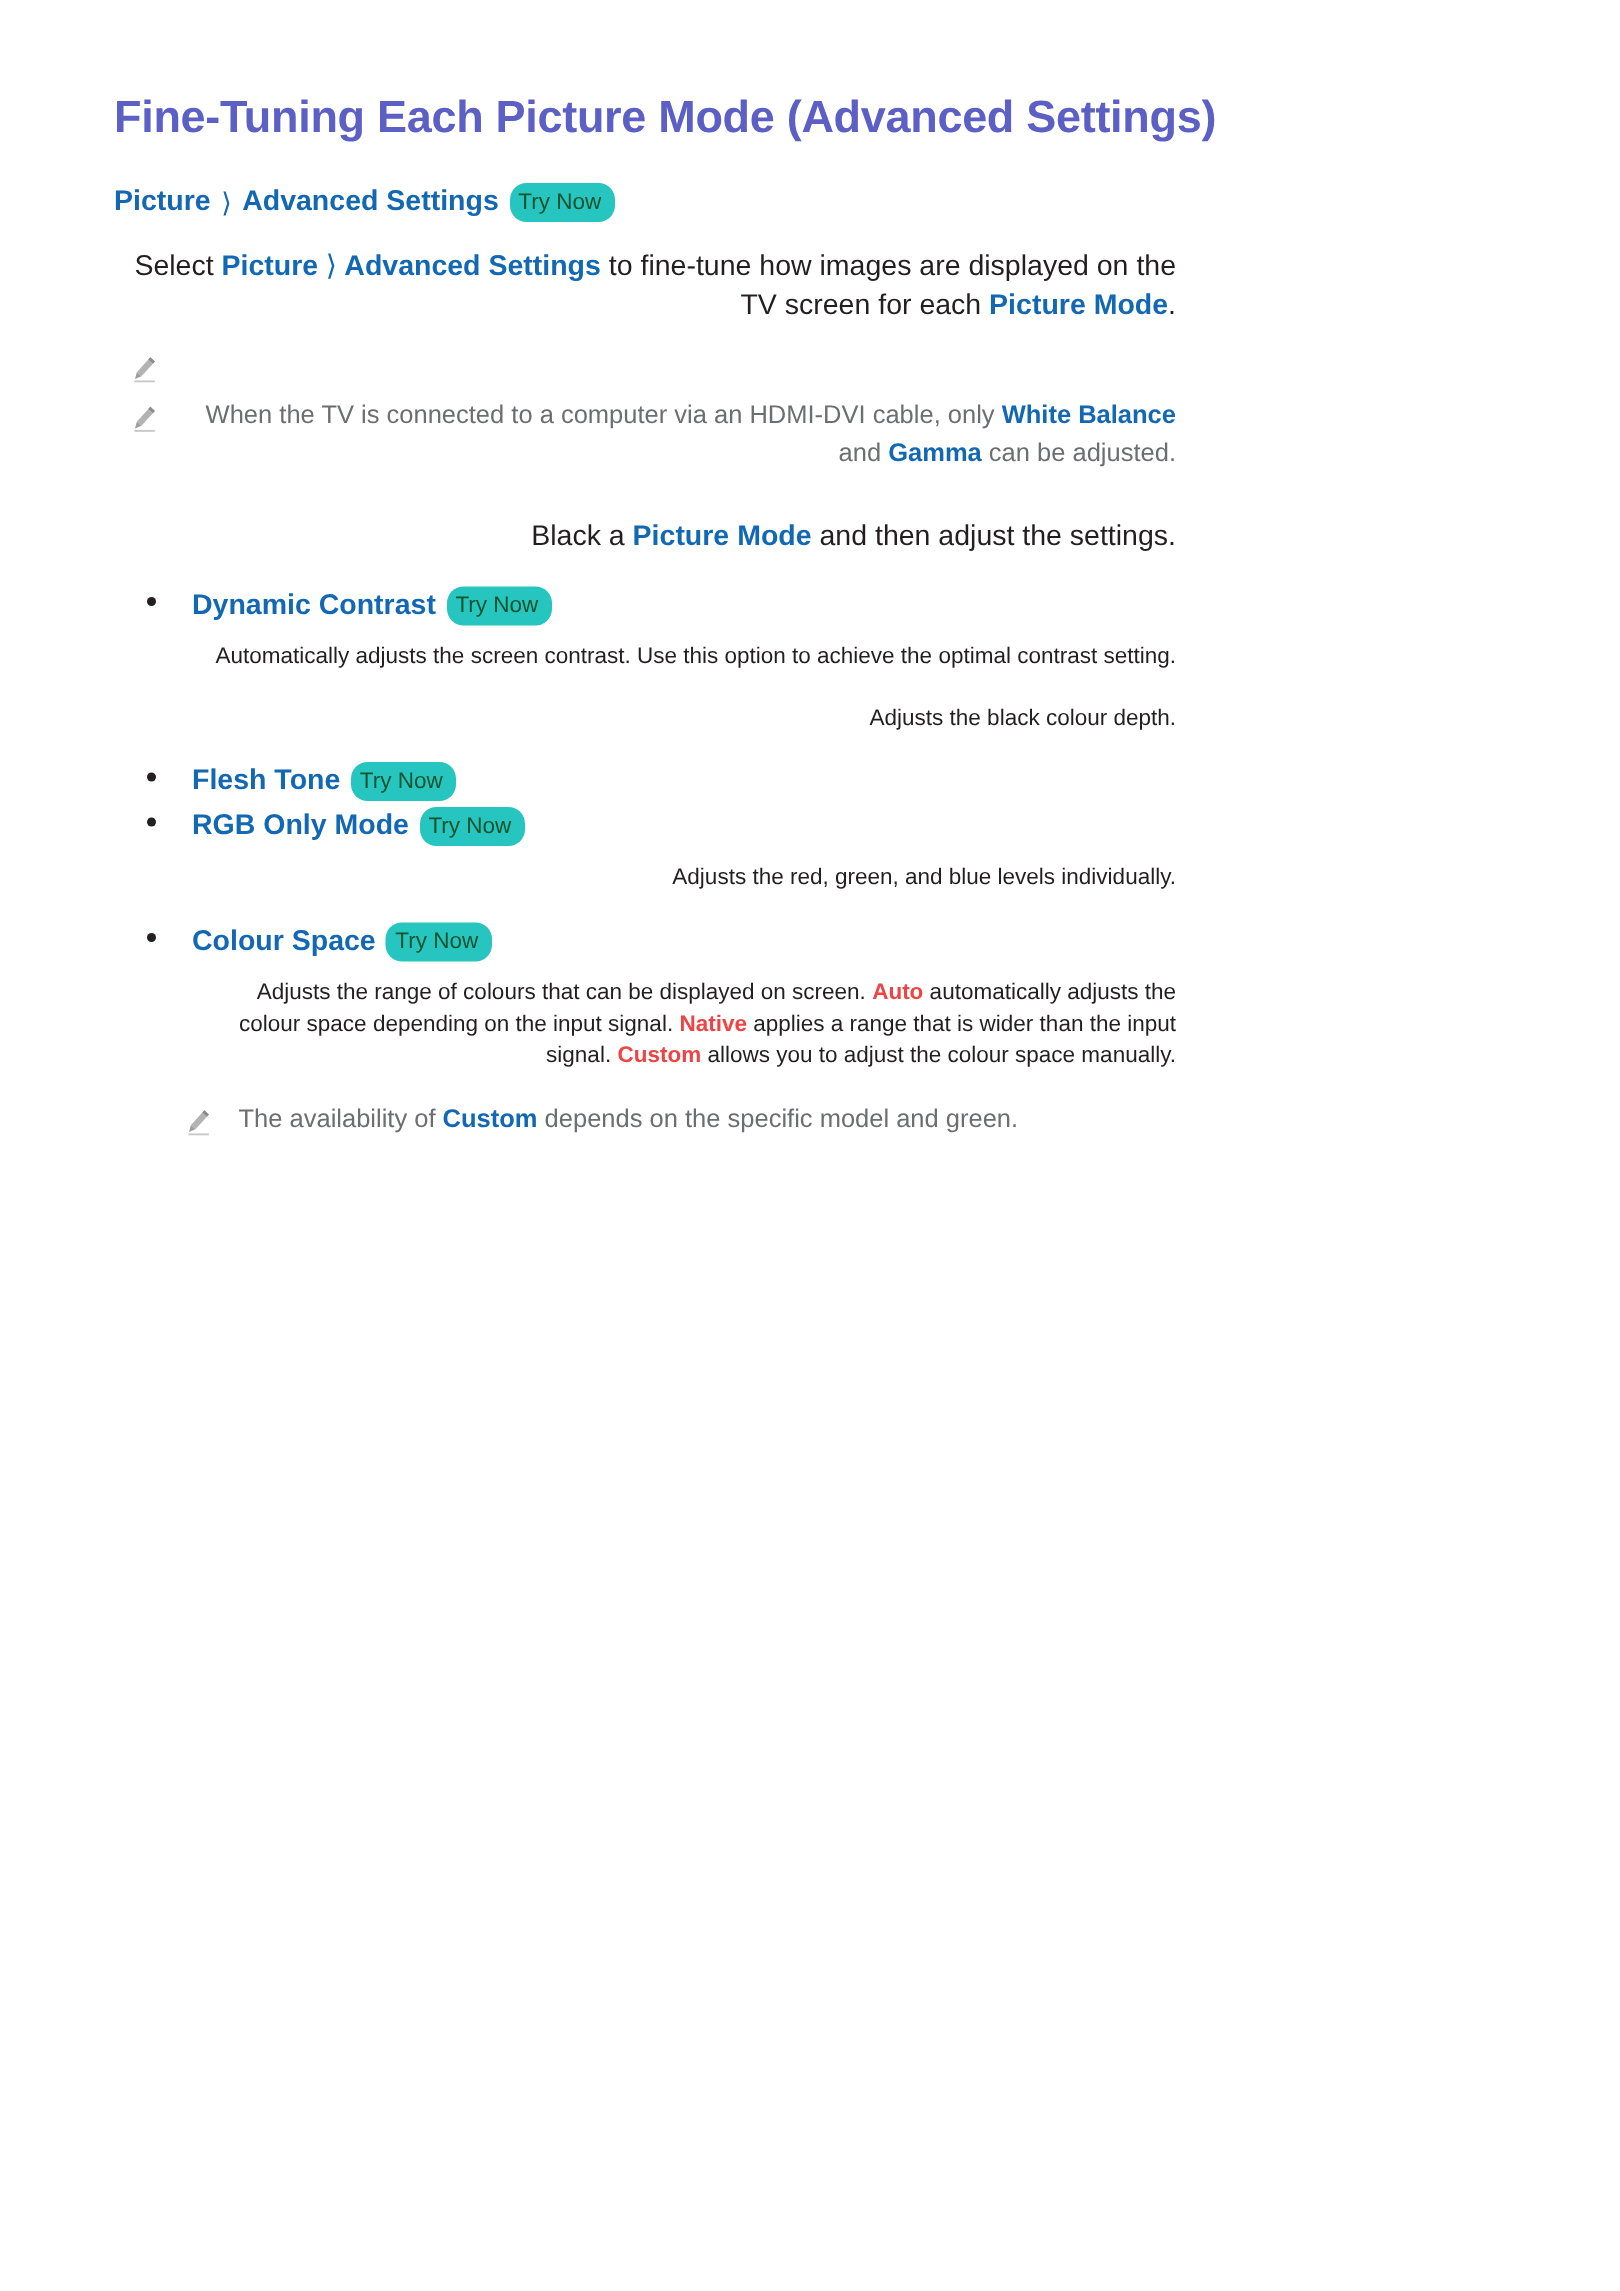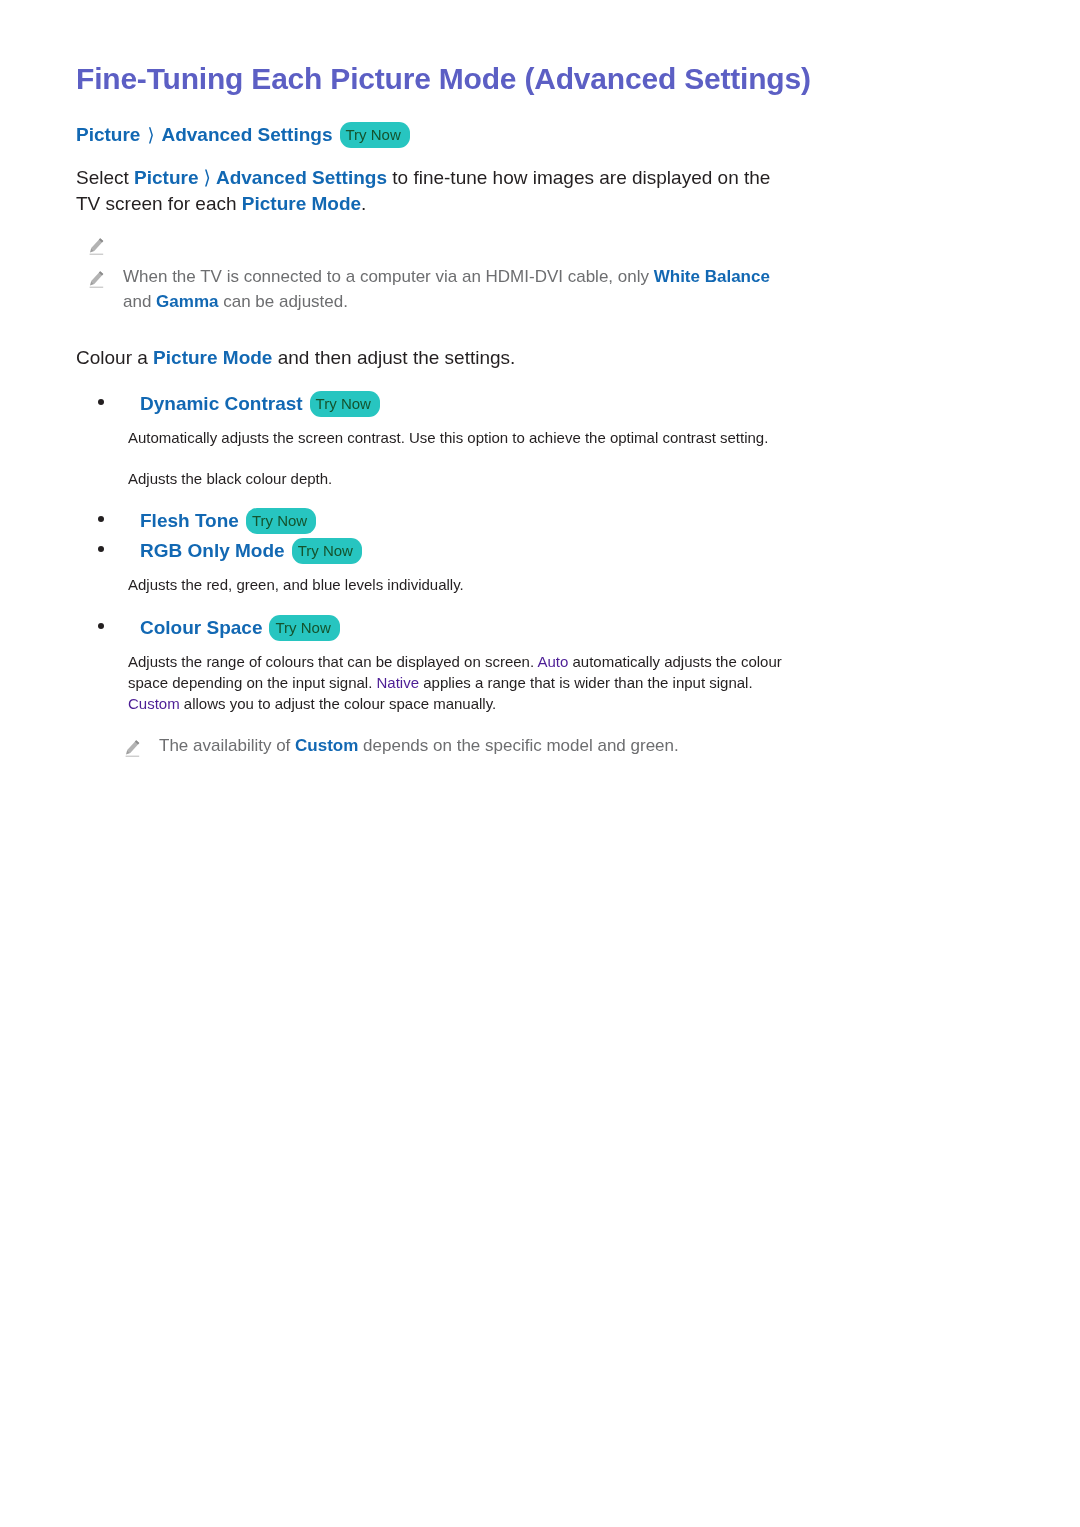--- a/index.html
+++ b/index.html
@@ -13,20 +13,21 @@
     height: 1527px;
     font-family: "Liberation Sans", sans-serif;
     color: #231f20;
     position: relative;
     overflow: hidden;
   }
   .page {
     padding: 62px 72px 0 76px;
     box-sizing: border-box;
     width: 856px;
+    text-align: right;
   }
 
   
   .page-title {
     font-size: 30px;
     font-weight: bold;
     color: #5c5fc4;
     letter-spacing: -0.2px;
     margin: 0 0 26px 0;
     line-height: 1.15;
@@ -76,22 +77,22 @@
     line-height: 1.42;
     color: #231f20;
     margin: 16px 0 14px 0;
     max-width: 930px;
   }
   .b {
     color: #1268b3;
     font-weight: bold;
   }
   .bn {
-    color: #4c1d95;
-    font-weight: normal;
+    color: #ef4444;
+    font-weight: bold;
   }
   .caret-inline {
     color: #1268b3;
     font-weight: normal;
     margin: 0 5px;
   }
 
   
   .note {
     display: flex;
@@ -117,21 +118,20 @@
     max-width: 868px;
   }
   .note-text .b { color: #1268b3; font-weight: bold; }
 
   
   .opt {
     display: flex;
     align-items: baseline;
     margin: 0 0 4px 0;
     padding-left: 22px;
-    gap: 12px;
   }
   .opt-bullet {
     flex: 0 0 auto;
     width: 6px;
     height: 6px;
     border-radius: 50%;
     background: #231f20;
     margin-right: 24px;
     position: relative;
     top: -5px;
@@ -192,21 +192,21 @@
           <polygon points="3.2,11.1 6.3,13.9 2.0,15.6" fill="#9e9e9e"></polygon>
           <rect x="1.6" y="16.6" width="13.6" height="1.3" fill="#c9c9c9"></rect>
         </g>
       </svg>
     </span>
     <span class="note-text"><span>When the TV is connected to a computer via an HDMI-DVI cable, only </span><span class="b">White Balance</span><span> and </span><span class="b">Gamma</span><span> can be adjusted.</span></span>
   </div>
 
   <div class="spacer-sm"></div>
 
-  <p class="body"><span>Colour a </span><span class="b">Picture Mode</span><span> and then adjust the settings.</span></p>
+  <p class="body"><span>Black a </span><span class="b">Picture Mode</span><span> and then adjust the settings.</span></p>
 
   <div class="gap-before-bullets"></div>
 
   <div class="opt">
     <span class="opt-bullet"></span>
     <span class="opt-label"><span>Dynamic Contrast</span><span class="trynow">Try Now</span></span>
   </div>
   <p class="opt-desc">Automatically adjusts the screen contrast. Use this option to achieve the optimal contrast setting.</p>
 
   <p class="opt-desc">Adjusts the black colour depth.</p>

